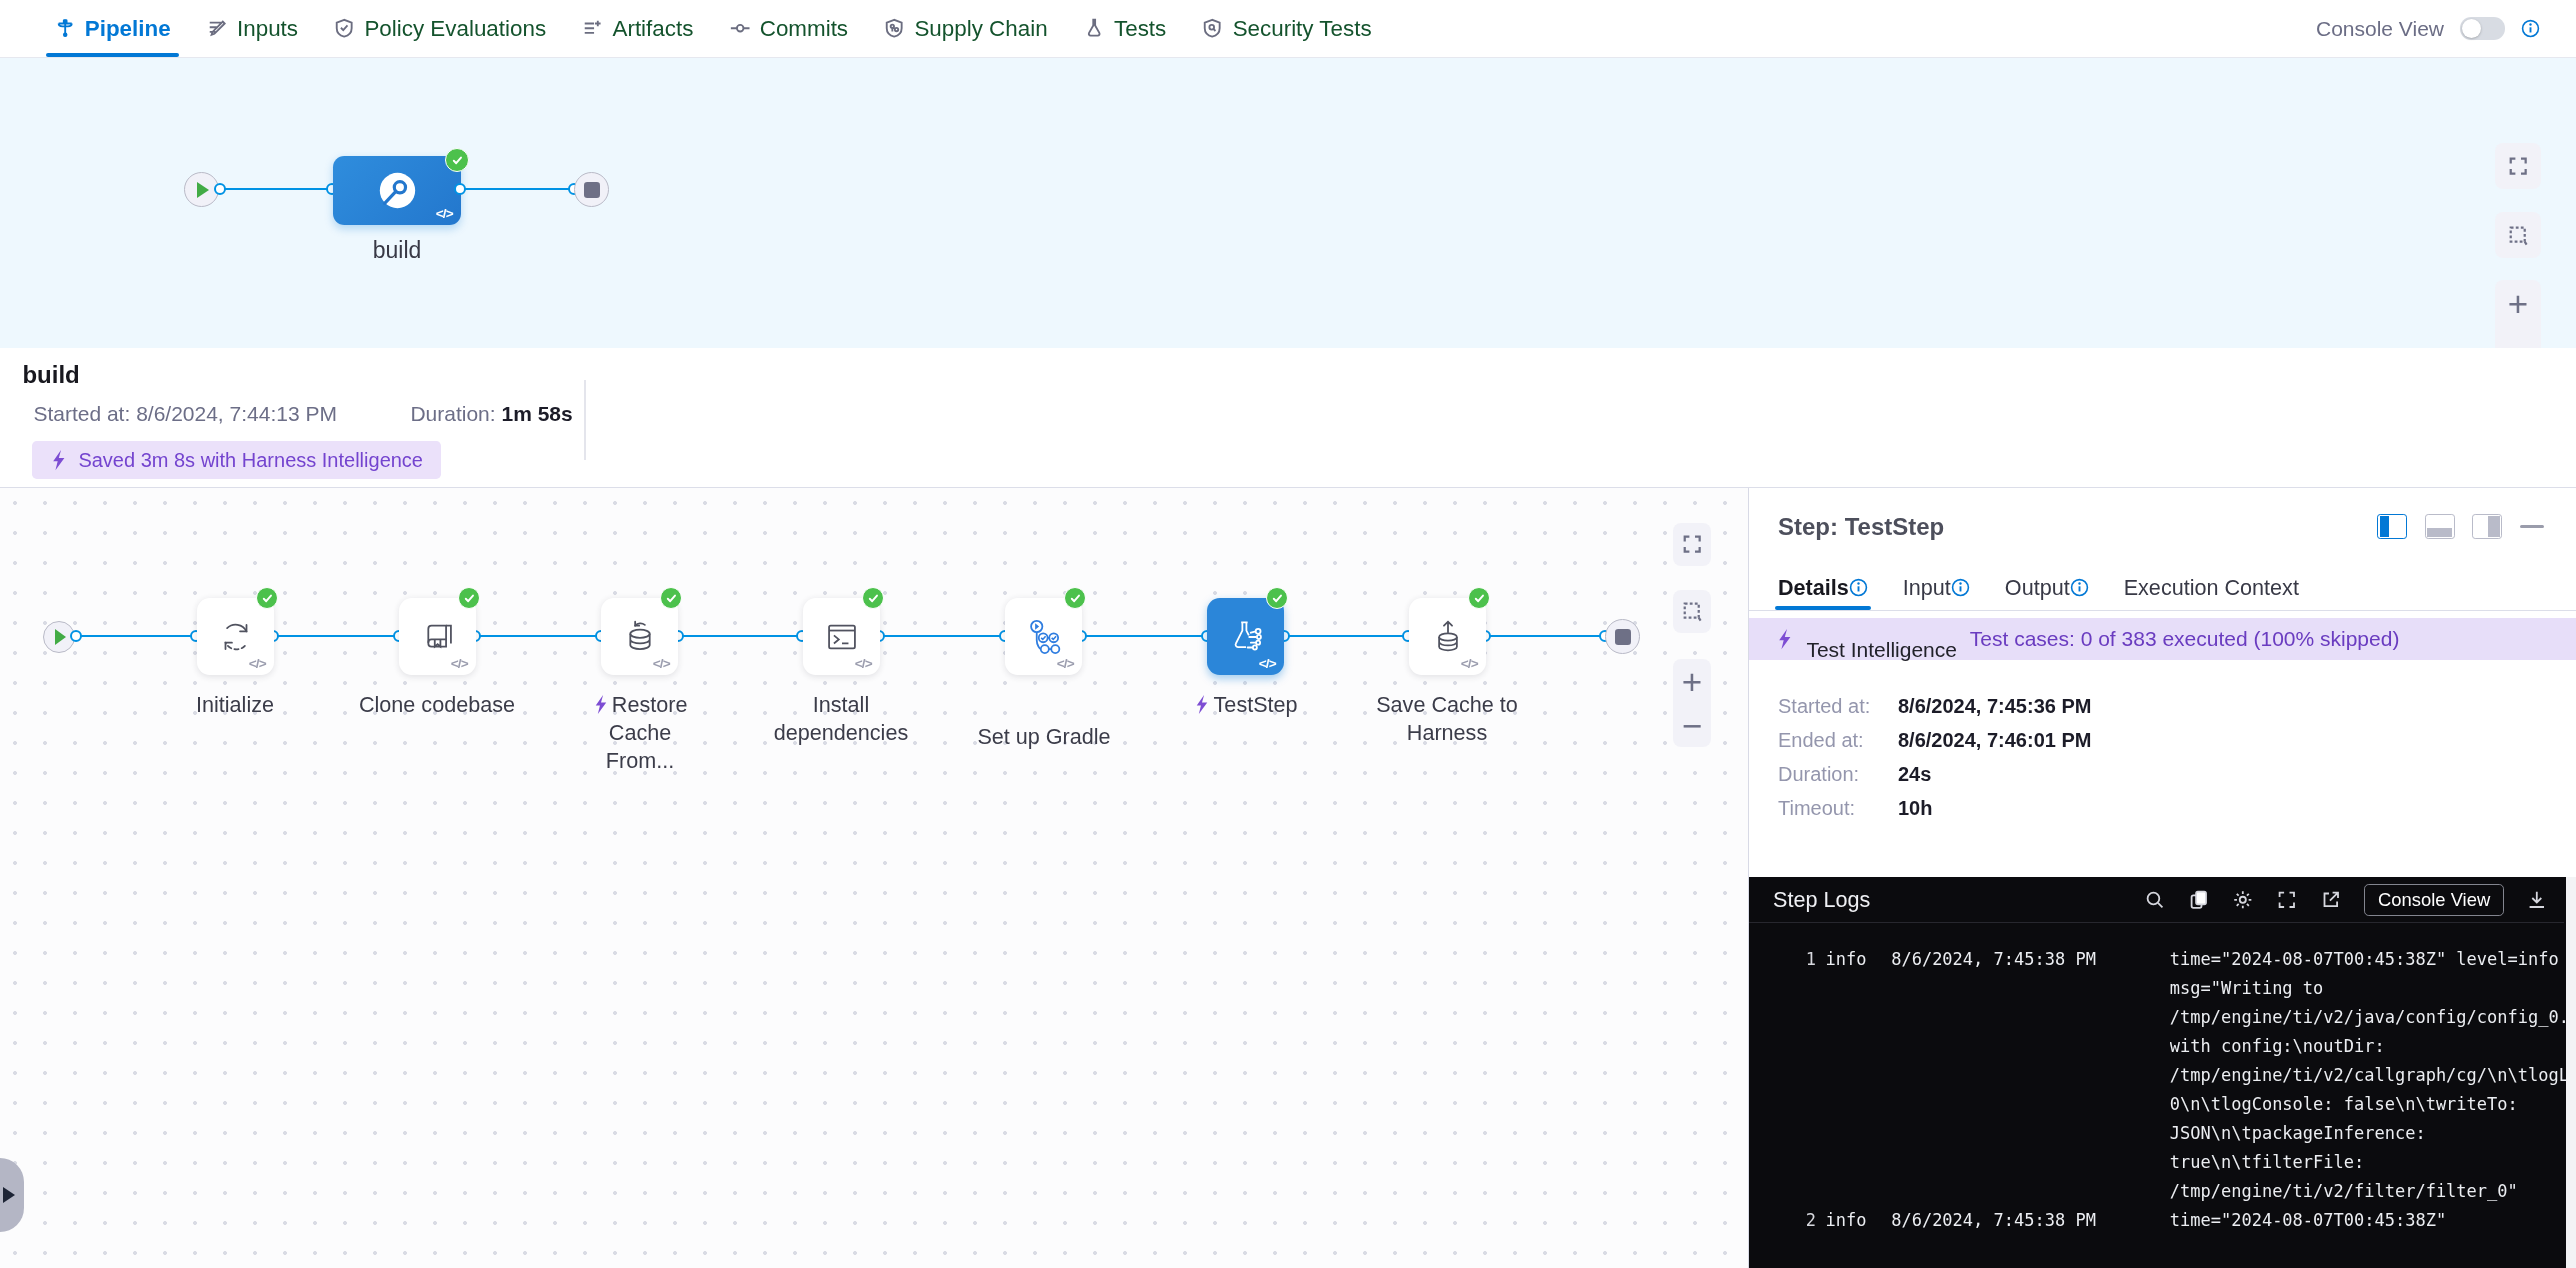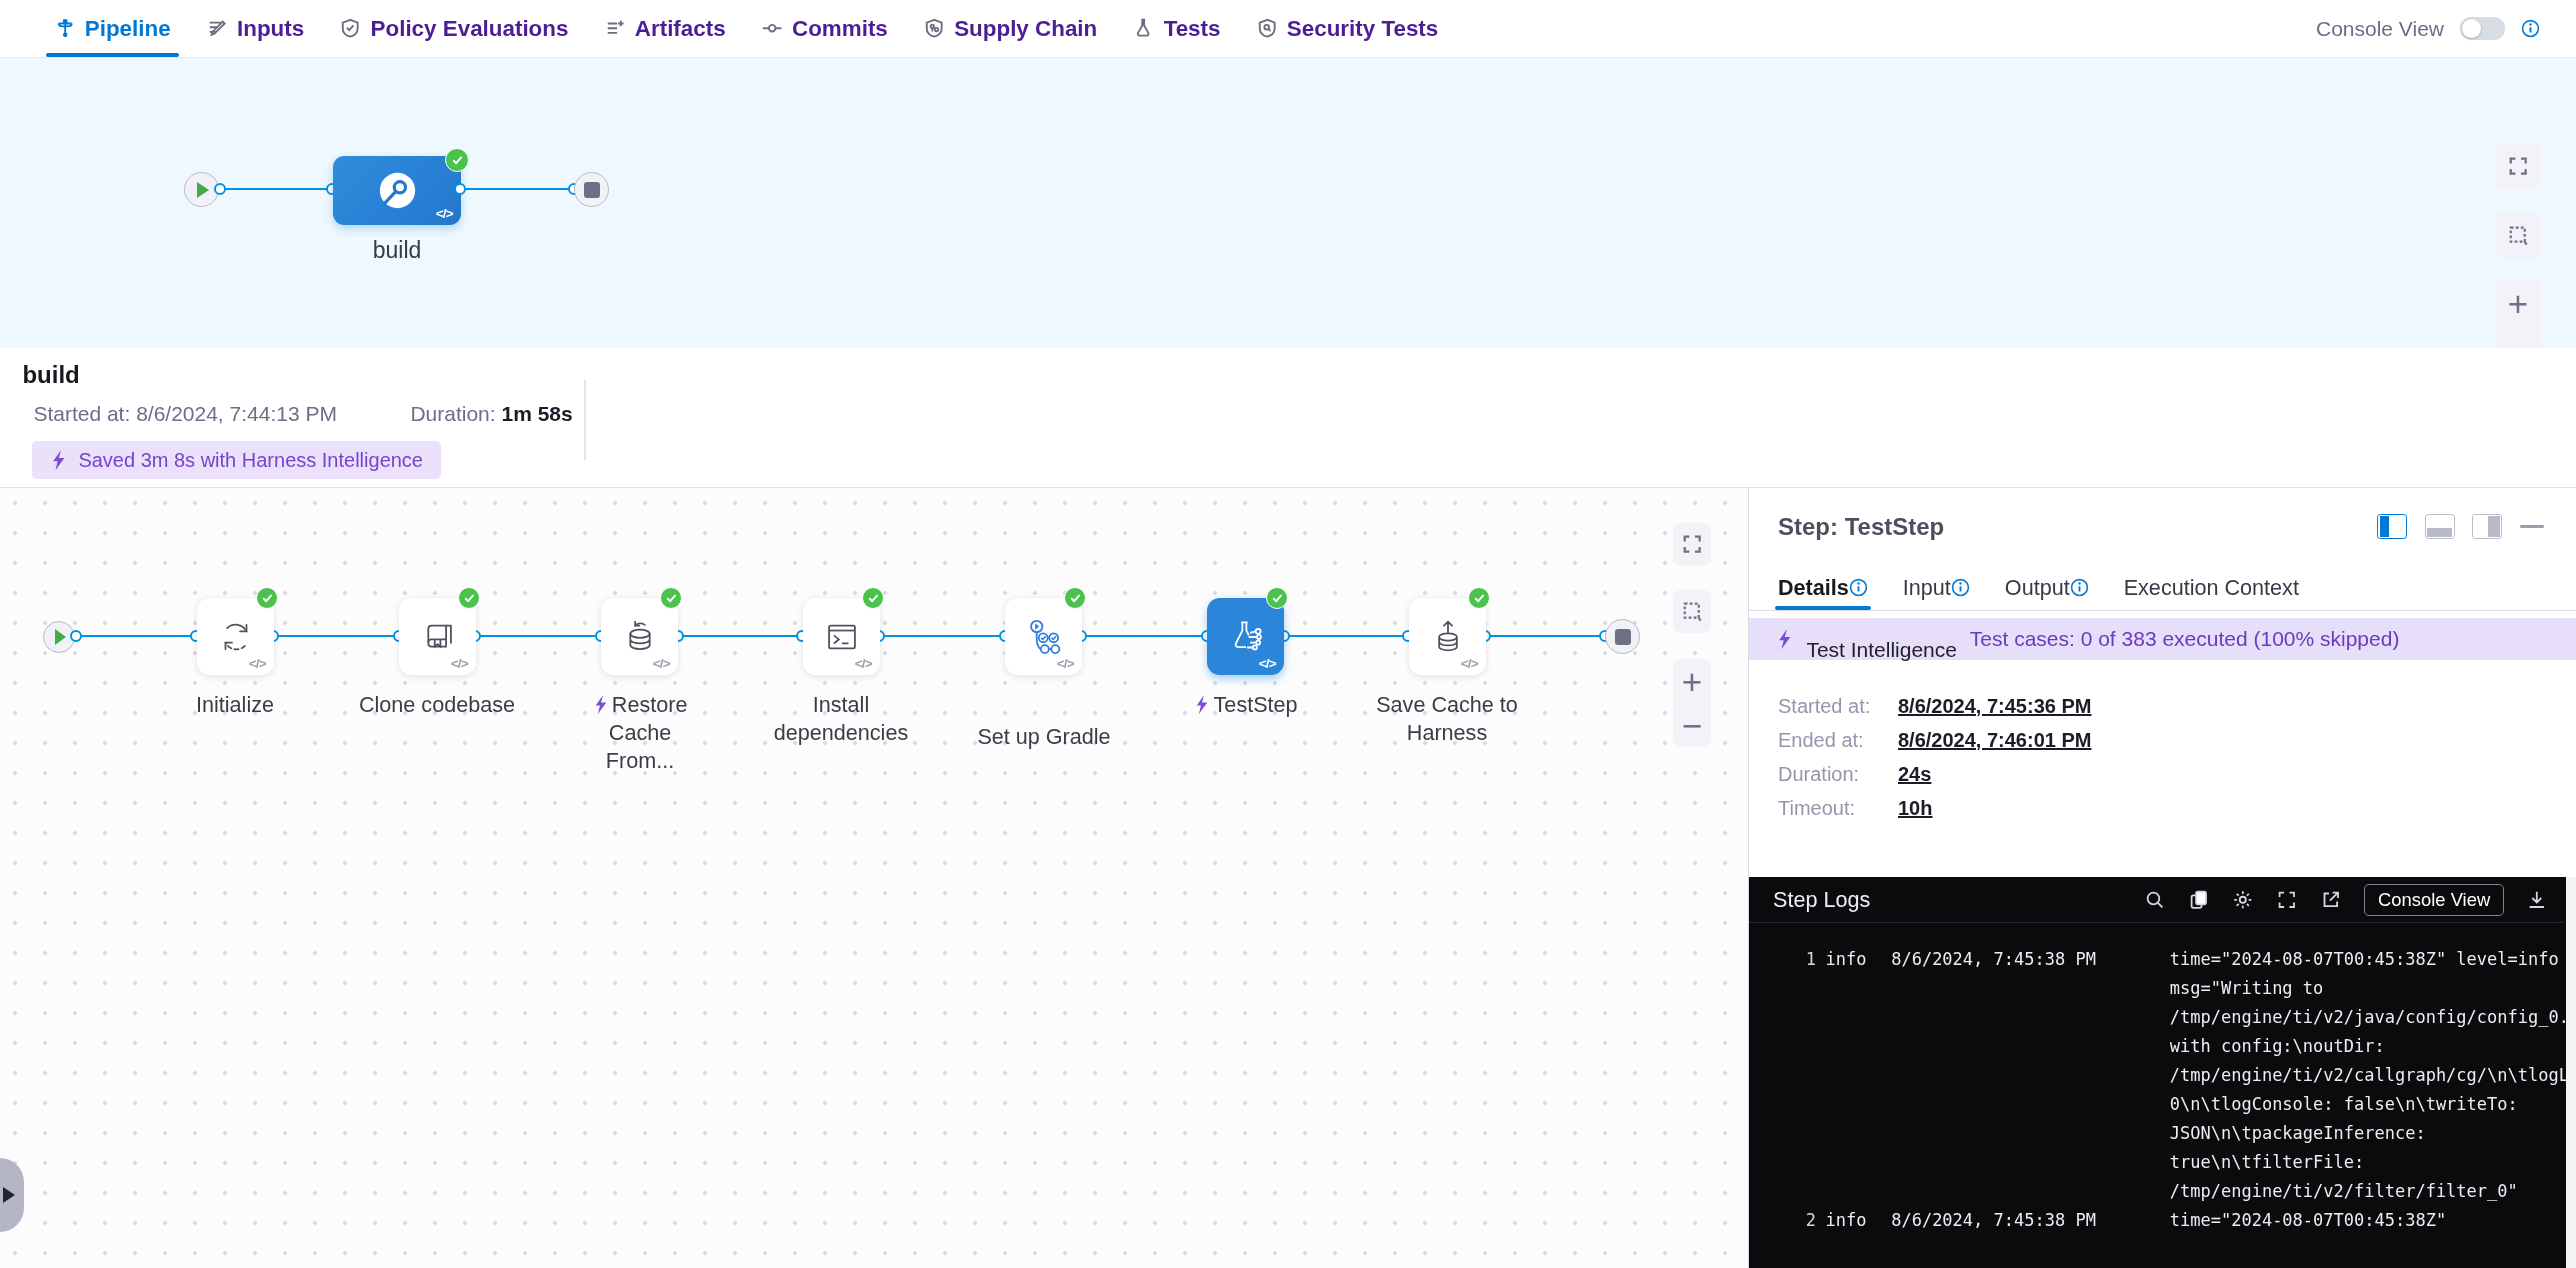--- a/index.html
+++ b/index.html
@@ -4,21 +4,21 @@
 <style>
   html,body{margin:0;padding:0;background:#fff;}
   .app{position:relative;width:2576px;height:1268px;overflow:hidden;
        font-family:"Liberation Sans",sans-serif;color:#1c1c28;}
 
   
   .topbar{position:absolute;top:0;left:0;right:0;height:58px;background:#fff;
           border-bottom:0.8px solid #e6e8ef;display:flex;align-items:center;padding:0 36px;box-sizing:border-box;}
   .tabs{display:flex;align-items:center;height:100%;}
   .tab{position:relative;display:flex;align-items:center;gap:8.8px;height:100%;padding:0 17.6px;
-       font-size:22.4px;font-weight:700;color:#4c1d95;cursor:pointer;}
+       font-size:22.4px;font-weight:400;color:#14532d;cursor:pointer;}
   .tab svg{width:22.4px;height:22.4px;stroke:#6b6d80;fill:none;stroke-width:2;}
   .tab.active{color:#0278d5;font-weight:700;}
   .tab.active svg{stroke:#0278d5;}
   .tab.active .underline{position:absolute;left:9.6px;right:9.6px;bottom:0;height:4px;background:#0278d5;border-radius:2.4px;}
   .topbar-right{margin-left:auto;display:flex;align-items:center;gap:16px;}
   .console-view-label{font-size:21px;color:#6b6d85;}
   .toggle{width:45px;height:22.4px;border-radius:11.2px;background:#d8dce3;position:relative;cursor:pointer;}
   .toggle .knob{position:absolute;left:1.6px;top:1.6px;width:19px;height:19px;border-radius:50%;background:#fff;
                 box-shadow:0 0.8px 2.4px rgba(0,0,0,.25);}
   .info-i{display:inline-flex;width:19px;height:19px;}
@@ -94,21 +94,21 @@
   .ptab.active .underline{position:absolute;left:-3.2px;right:-3.2px;bottom:0;height:4px;background:#0278d5;border-radius:2.4px;}
 
   .ti-banner{position:absolute;top:130px;left:0;right:0;height:42px;background:#e7def9;display:flex;align-items:center;
              gap:12.8px;padding-left:27px;box-sizing:border-box;}
   .ti-banner .t1{font-size:21px;color:#22222a;margin-top:21px;}
   .ti-banner .t2{font-size:21px;color:#6a3cc0;}
 
   .detail-rows{position:absolute;top:201px;left:29px;}
   .drow{display:flex;height:34px;align-items:center;font-size:20px;}
   .drow .dl{width:120px;color:#9496ad;}
-  .drow .dv{font-weight:700;color:#1c1c28;text-decoration:underline;}
+  .drow .dv{font-weight:700;color:#1c1c28;}
 
   
   .logs{position:absolute;top:389px;left:0;right:0;bottom:0;background:#0b0b0e;}
   .logs-header{position:absolute;top:0;left:0;right:12px;height:46px;display:flex;align-items:center;
                padding:0 16px 0 24px;border-bottom:0.8px solid #27272e;box-sizing:border-box;}
   .logs-title{font-size:21.6px;color:#eff0f4;}
   .logs-icons{margin-left:auto;display:flex;align-items:center;gap:22.4px;}
   .logs-icons svg{width:21.6px;height:21.6px;stroke:#d6d7de;fill:none;stroke-width:2;cursor:pointer;}
   .console-view-btn{border:1.6px solid #83858f;border-radius:4.8px;padding:4px 12.8px;font-size:18.4px;color:#fff;cursor:pointer;}
   .logs-body{position:absolute;top:46px;left:0;right:9.6px;bottom:0;overflow:hidden;padding-top:22.4px;}

